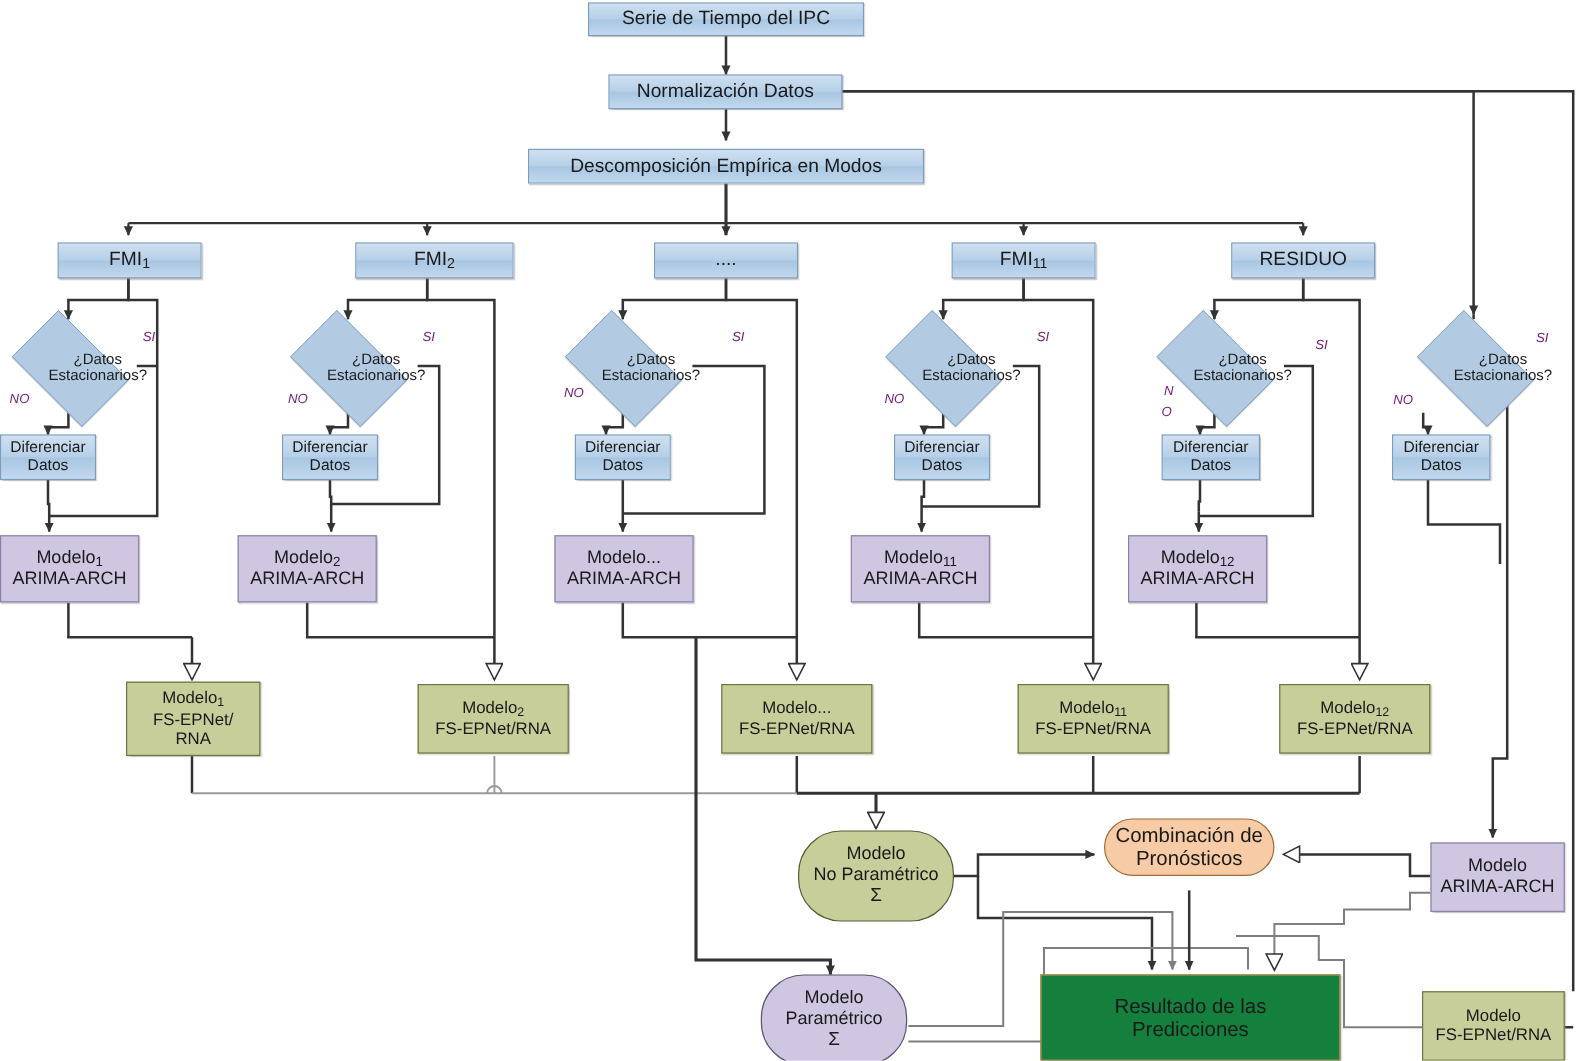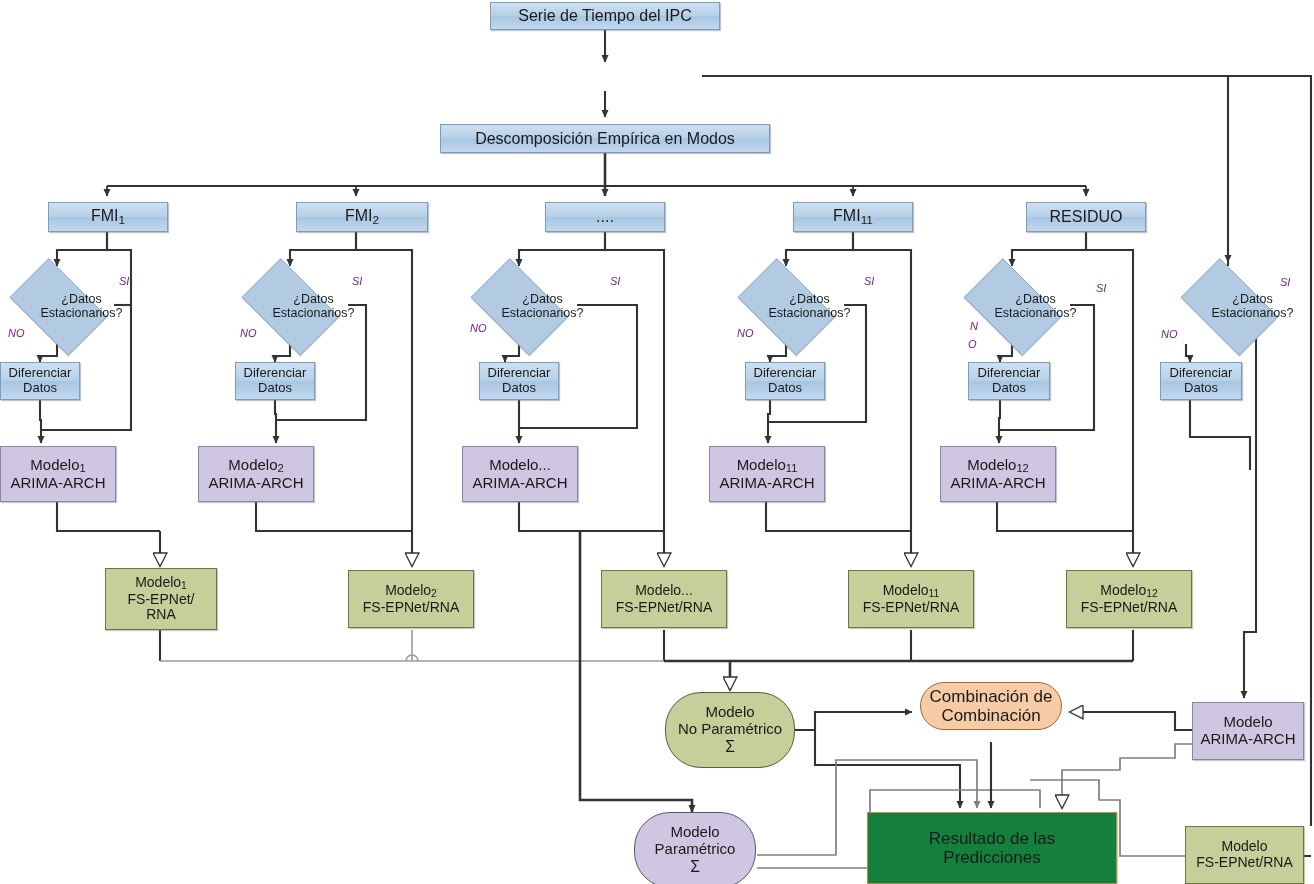--- a/index.html
+++ b/index.html
@@ -283,20 +283,23 @@
 
     <g fill="none" stroke="#7f7f7f" stroke-width="1.7">
       <path d="M1185,856 L1120,856 L1120,800 L1099,800 L1099,780 L1030,780"></path>
     </g>
   </svg>
 
   <div class="node blue" style="left:490px;top:2px;width:230px;height:28px;">
     <span class="txt">Serie de Tiempo del IPC</span>
   </div>
 
+  <div class="node blue" style="left:507px;top:62px;width:195px;height:29px;">
+    <span class="txt">Normalización Datos</span>
+  </div>
 
   <div class="node blue" style="left:440px;top:124px;width:330px;height:29px;justify-content:center;">
     <span class="txt">Descomposición Empírica en Modos</span>
   </div>
 
   <div class="node blue" style="left:48px;top:202px;width:120px;height:30px;">
     <span class="txt"><span>FMI</span><span class="sub">1</span></span>
   </div>
   <div class="node blue" style="left:296px;top:202px;width:132px;height:30px;">
     <span class="txt"><span>FMI</span><span class="sub">2</span></span>
@@ -416,21 +419,21 @@
 
   <div class="node capsule-green" style="left:665px;top:692px;width:130px;height:76px;">
     <span class="txt"><span>Modelo</span><br><span>No Paramétrico</span><br><span class="sigma">Σ</span></span>
   </div>
 
   <div class="node capsule-purple" style="left:634px;top:812px;width:122px;height:76px;">
     <span class="txt"><span>Modelo</span><br><span>Paramétrico</span><br><span class="sigma">Σ</span></span>
   </div>
 
   <div class="node capsule-orange" style="left:920px;top:682px;width:142px;height:48px;justify-content:flex-end;">
-    <span class="txt"><span>Combinación de</span><br><span>Combinación</span></span>
+    <span class="txt"><span>Combinación de</span><br><span>Pronósticos</span></span>
   </div>
 
   <div class="node orange" style="left:867px;top:812px;width:250px;height:72px;">
     <span class="txt"><span>Resultado de las</span><br><span>Predicciones</span></span>
   </div>
 
   <div class="node purple" style="left:1192px;top:702px;width:112px;height:58px;">
     <span class="txt"><span>Modelo</span><br><span>ARIMA-ARCH</span></span>
   </div>
 

